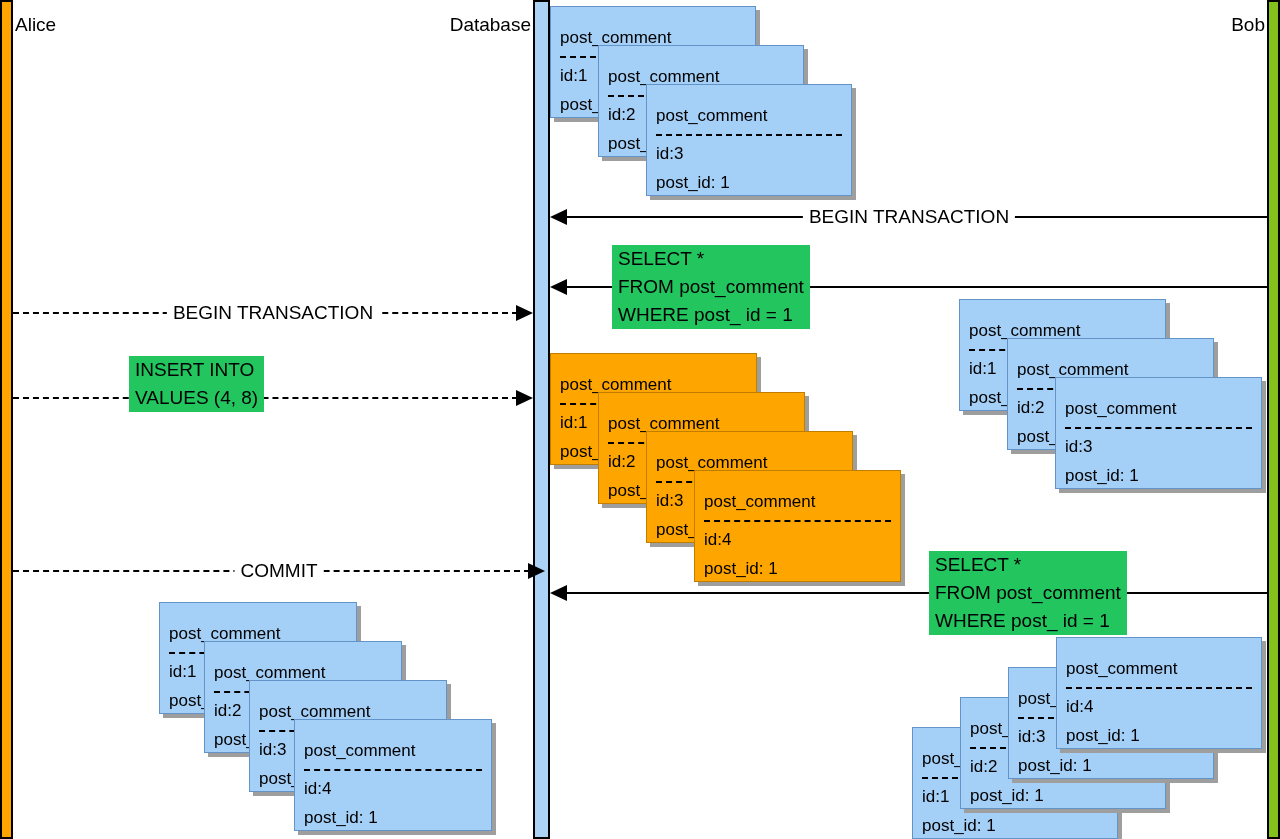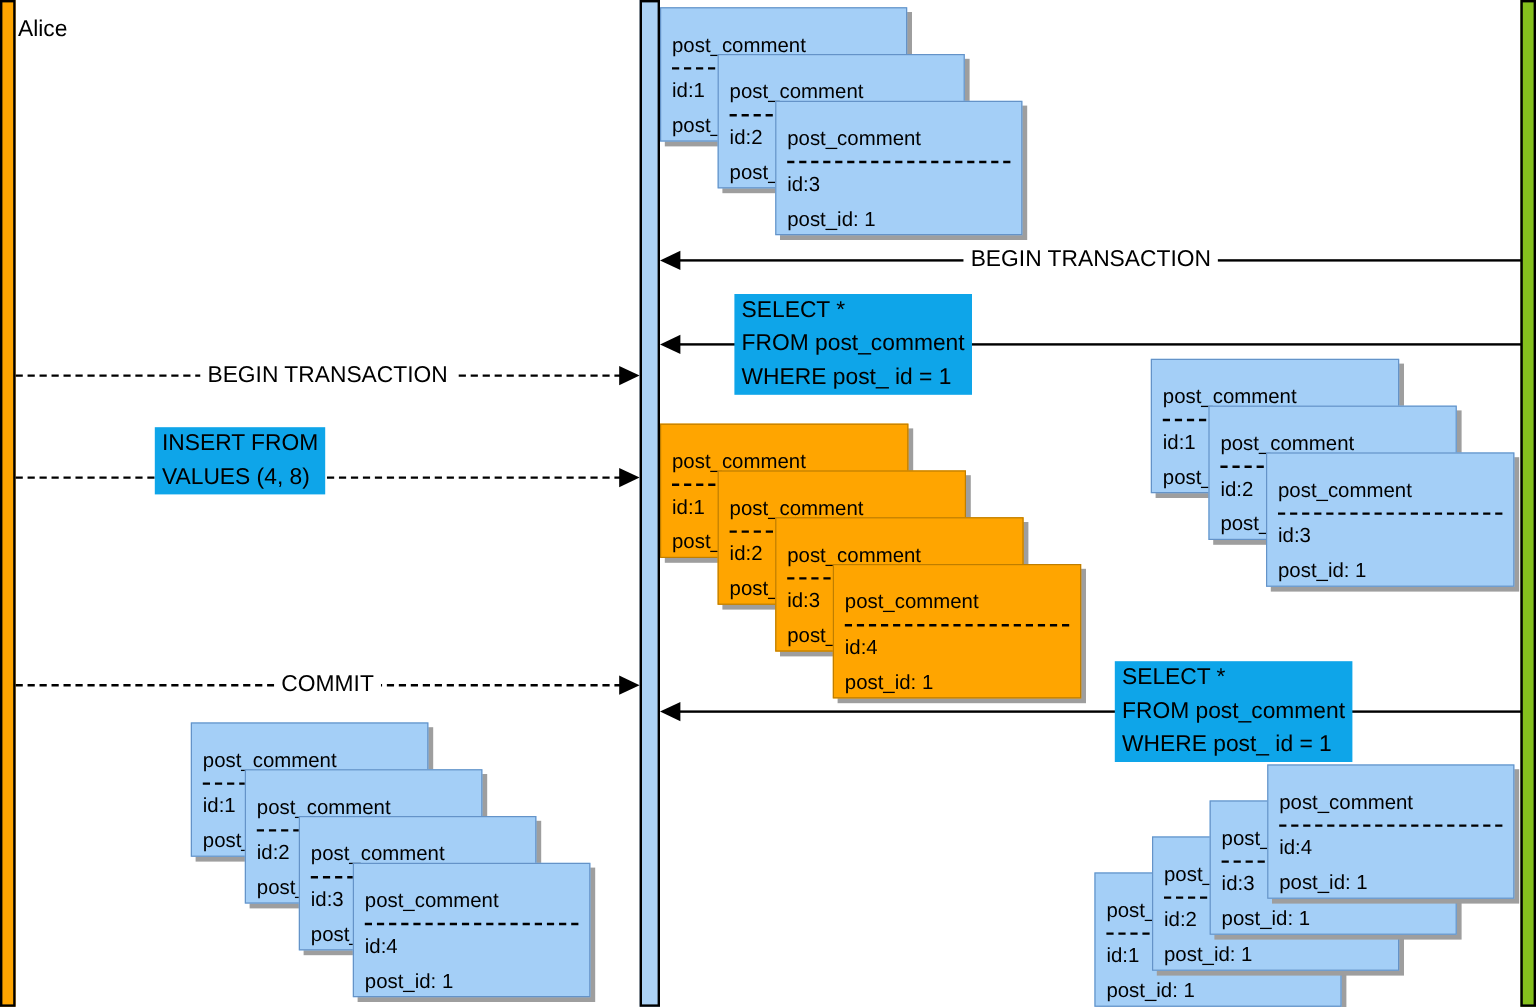--- a/index.html
+++ b/index.html
@@ -24,41 +24,43 @@
   .msg{position:absolute;height:120px;}
   .mline{position:absolute;top:59px;border-top:2px solid #000;}
   .msg.to-left  .mline{left:15px;right:0;}
   .msg.to-right .mline{left:0;right:15px;border-top-style:dashed;}
   .ah{position:absolute;top:52px;width:0;height:0;
       border-top:8px solid transparent;border-bottom:8px solid transparent;}
   .ah.left{left:0;border-right:17px solid #000;}
   .ah.right{right:0;border-left:17px solid #000;}
   .mlabel-center{position:absolute;top:47px;left:50%;transform:translateX(-50%);
       background:#fff;padding:0 6px;font-size:19px;line-height:26px;white-space:nowrap;}
-  .mlabel-multi{position:absolute;top:18px;background:#0ea5e9;padding:0 6px;
+  .mlabel-multi{position:absolute;top:18px;background:#22c55e;padding:0 6px;
       font-size:19px;line-height:28px;white-space:nowrap;}
 
   
   .card{position:absolute;box-sizing:border-box;padding:16px 9px;font-size:17px;overflow:hidden;}
   .card.blue{background:#A4CFF7;border:1px solid #6493C8;box-shadow:4px 4px 0 #9E9E9E;}
   .card.orange{background:#FFA500;border:1px solid #BF7E00;box-shadow:4px 4px 0 #9E9E9E;}
   .ctitle{height:30px;line-height:30px;white-space:nowrap;}
   .csep{border-top:2px dashed #000;margin:3px 0 3px 0;}
   .cfield{height:29px;line-height:29px;white-space:nowrap;}
 </style>
 </head>
 <body>
 
 <div class="diagram">
 
   <div class="lifeline alice"></div>
   <div class="lifeline database"></div>
   <div class="lifeline bob"></div>
 
   <div class="actor-label alice">Alice</div>
+  <div class="actor-label database">Database</div>
+  <div class="actor-label bob">Bob</div>
 
   <div class="msg to-left" style="left:550px;top:157px;width:718px;">
     <div class="ah left"></div>
     <div class="mline"></div>
     <div class="mlabel-center">BEGIN TRANSACTION</div>
   </div>
 
   <div class="msg to-left" style="left:550px;top:227px;width:718px;">
     <div class="ah left"></div>
     <div class="mline"></div>
@@ -72,26 +74,26 @@
   <div class="msg to-right" style="left:13px;top:253px;width:520px;">
     <div class="mline"></div>
     <div class="ah right"></div>
     <div class="mlabel-center">BEGIN TRANSACTION</div>
   </div>
 
   <div class="msg to-right" style="left:13px;top:338px;width:520px;">
     <div class="mline"></div>
     <div class="ah right"></div>
     <div class="mlabel-multi" style="left:116px;">
-      <div>INSERT FROM</div>
+      <div>INSERT INTO</div>
       <div>VALUES (4, 8)</div>
     </div>
   </div>
 
-  <div class="msg to-right" style="left:13px;top:511px;width:520px;">
+  <div class="msg to-right" style="left:13px;top:511px;width:520px;padding-left:12px;">
     <div class="mline"></div>
     <div class="ah right"></div>
     <div class="mlabel-center">COMMIT</div>
   </div>
 
   <div class="msg to-left" style="left:550px;top:533px;width:718px;">
     <div class="ah left"></div>
     <div class="mline"></div>
     <div class="mlabel-multi" style="left:379px;">
       <div>SELECT *</div>

